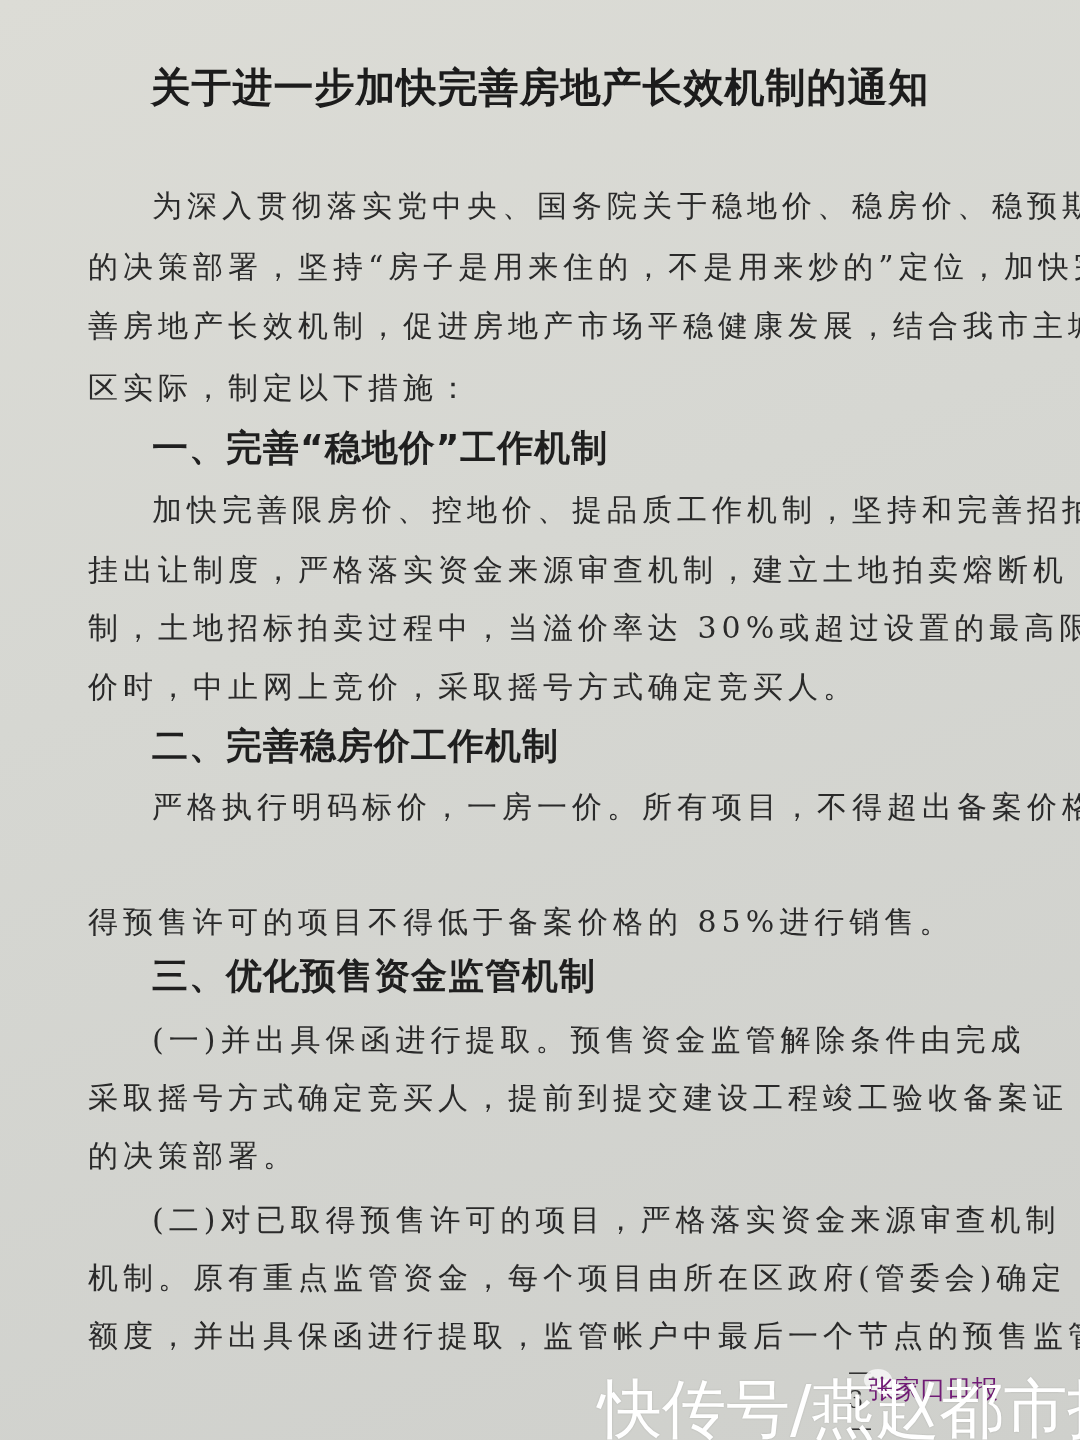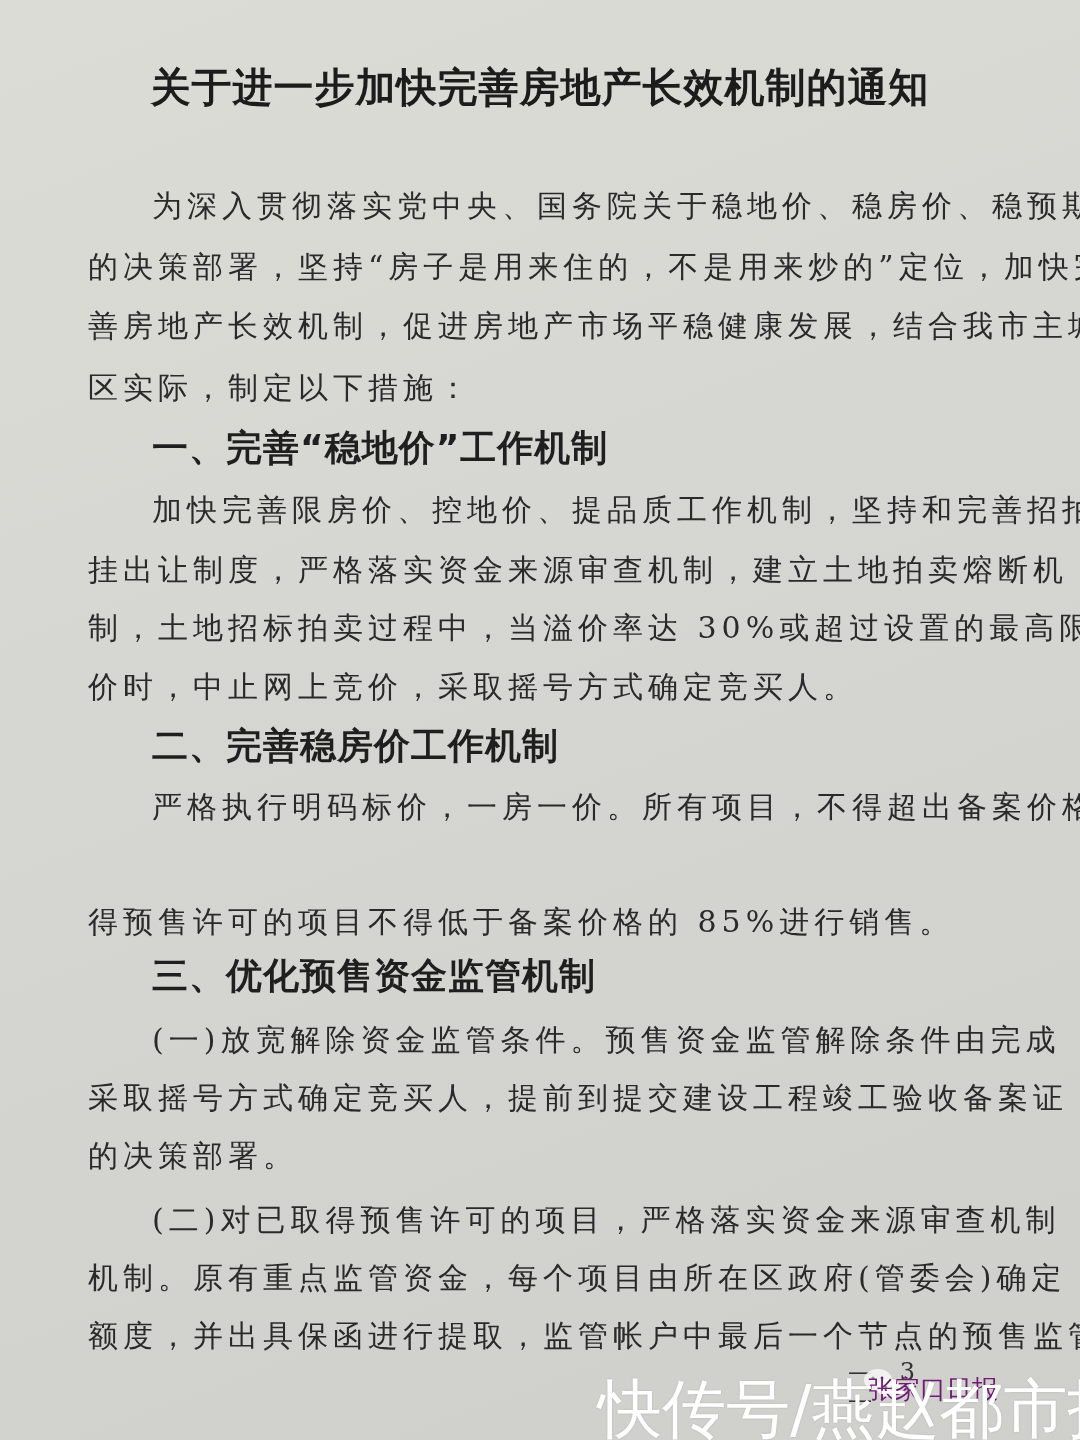--- a/index.html
+++ b/index.html
@@ -2,21 +2,21 @@
 <html><head>
   <meta charset="utf-8">
   <style>
     html, body { margin: 0; padding: 0; }
     body {
       width: 1080px; height: 1440px; overflow: hidden; position: relative;
       background: linear-gradient(160deg, #dcdcd6 0%, #d6d7d2 40%, #cfd0cc 100%);
       font-family: "DejaVu Serif", "Liberation Serif", serif;
       color: #262626;
     }
-    .page { position: absolute; left: 0; top: 0; width: 904px; height: 1440px; padding-left: 24px; }
+    .page { position: absolute; left: 0; top: 0; width: 904px; height: 1440px; }
     .title {
       position: absolute; left: 0; top: 60px; width: 1080px; text-align: center;
       font-family: "DejaVu Sans", "Liberation Sans", sans-serif;
       font-weight: bold; font-size: 40px; letter-spacing: 1px; color: #1c1c1c;
     }
     .line {
       position: absolute; left: 88px; width: 900px; font-size: 30px; line-height: 40px;
       white-space: nowrap; letter-spacing: 5px; color: #2a2a2a;
     }
     .indent { left: 152px; }
@@ -55,21 +55,21 @@
   <div class="line indent" style="top:490px">加快完善限房价、控地价、提品质工作机制，坚持和完善招拍</div>
   <div class="line" style="top:550px">挂出让制度，严格落实资金来源审查机制，建立土地拍卖熔断机</div>
   <div class="line" style="top:608px">制，土地招标拍卖过程中，当溢价率达 30%或超过设置的最高限</div>
   <div class="line" style="top:667px">价时，中止网上竞价，采取摇号方式确定竞买人。</div>
 
   <div class="heading" style="top:726px">二、完善稳房价工作机制</div>
   <div class="line indent" style="top:787px">严格执行明码标价，一房一价。所有项目，不得超出备案价格</div>
   <div class="line" style="top:902px">得预售许可的项目不得低于备案价格的 85%进行销售。</div>
 
   <div class="heading" style="top:956px">三、优化预售资金监管机制</div>
-  <div class="line indent" style="top:1020px">(一)放宽解除资金监管条件。预售资金监管解除条件由完成</div>
+  <div class="line indent" style="top:1020px">(一)并出具保函进行提取。预售资金监管解除条件由完成</div>
   <div class="line" style="top:1078px">采取摇号方式确定竞买人，提前到提交建设工程竣工验收备案证</div>
   <div class="line" style="top:1136px">的决策部署。</div>
 
   <div class="line indent" style="top:1200px">(二)对已取得预售许可的项目，严格落实资金来源审查机制</div>
   <div class="line" style="top:1258px">机制。原有重点监管资金，每个项目由所在区政府(管委会)确定</div>
   <div class="line" style="top:1316px">额度，并出具保函进行提取，监管帐户中最后一个节点的预售监管</div>
 
   <div class="pagenum">— 3 —</div>
 
   <svg class="wechat-icon" viewBox="0 0 42 36">

